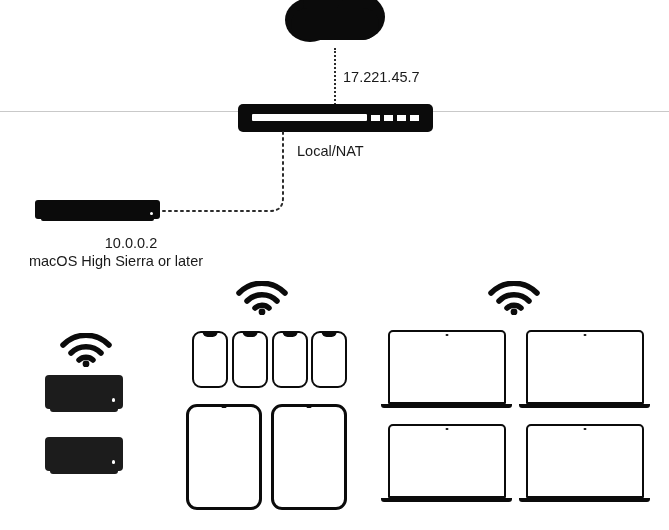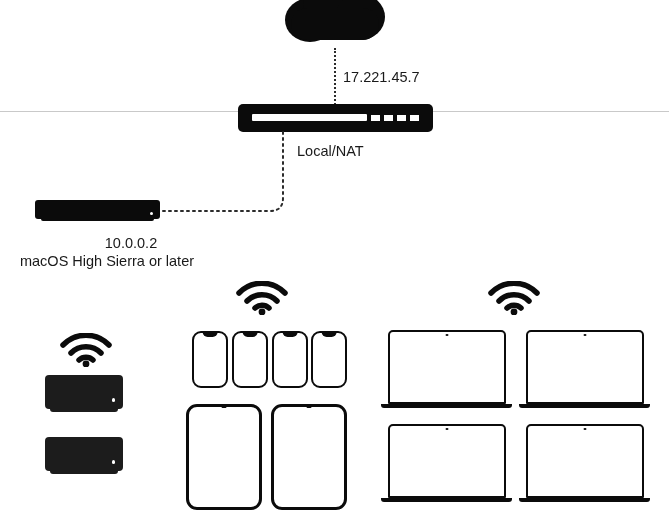--- a/index.html
+++ b/index.html
@@ -267,21 +267,21 @@
   <svg width="669" height="530" viewBox="0 0 669 530" style="position:absolute; left:0; top:0; pointer-events:none;">
     <path d="M 283 132 L 283 198 Q 283 211 270 211 L 163 211" fill="none" stroke="#2b2b2b" stroke-width="2" stroke-linecap="round" stroke-dasharray="2 4"></path>
   </svg>
 
   <div id="mac-mini">
     <span class="box"></span>
     <span class="foot"></span>
     <span class="dot"></span>
   </div>
   <div class="label center" style="left:92px; top:234px;margin-left:39px;">10.0.0.2</div>
-  <div class="label center" style="left:107px; top:252px;">macOS High Sierra or later</div>
+  <div class="label center" style="left:116px; top:252px;">macOS High Sierra or later</div>
 
   <svg class="wifi" style="left:60px; top:333px;" width="52" height="34" viewBox="0 0 52 34">
     <path d="M3 12 A 32 32 0 0 1 49 12" fill="none" stroke="#0b0b0b" stroke-width="5.5" stroke-linecap="round"></path>
     <path d="M11 20 A 21 21 0 0 1 41 20" fill="none" stroke="#0b0b0b" stroke-width="5.5" stroke-linecap="round"></path>
     <path d="M19 27 A 10.5 10.5 0 0 1 33 27" fill="none" stroke="#0b0b0b" stroke-width="5.5" stroke-linecap="round"></path>
     <circle cx="26" cy="31" r="3.4" fill="#0b0b0b"></circle>
   </svg>
 
   <div class="appletv" style="left:45px; top:375px;">
     <span class="body"></span>

